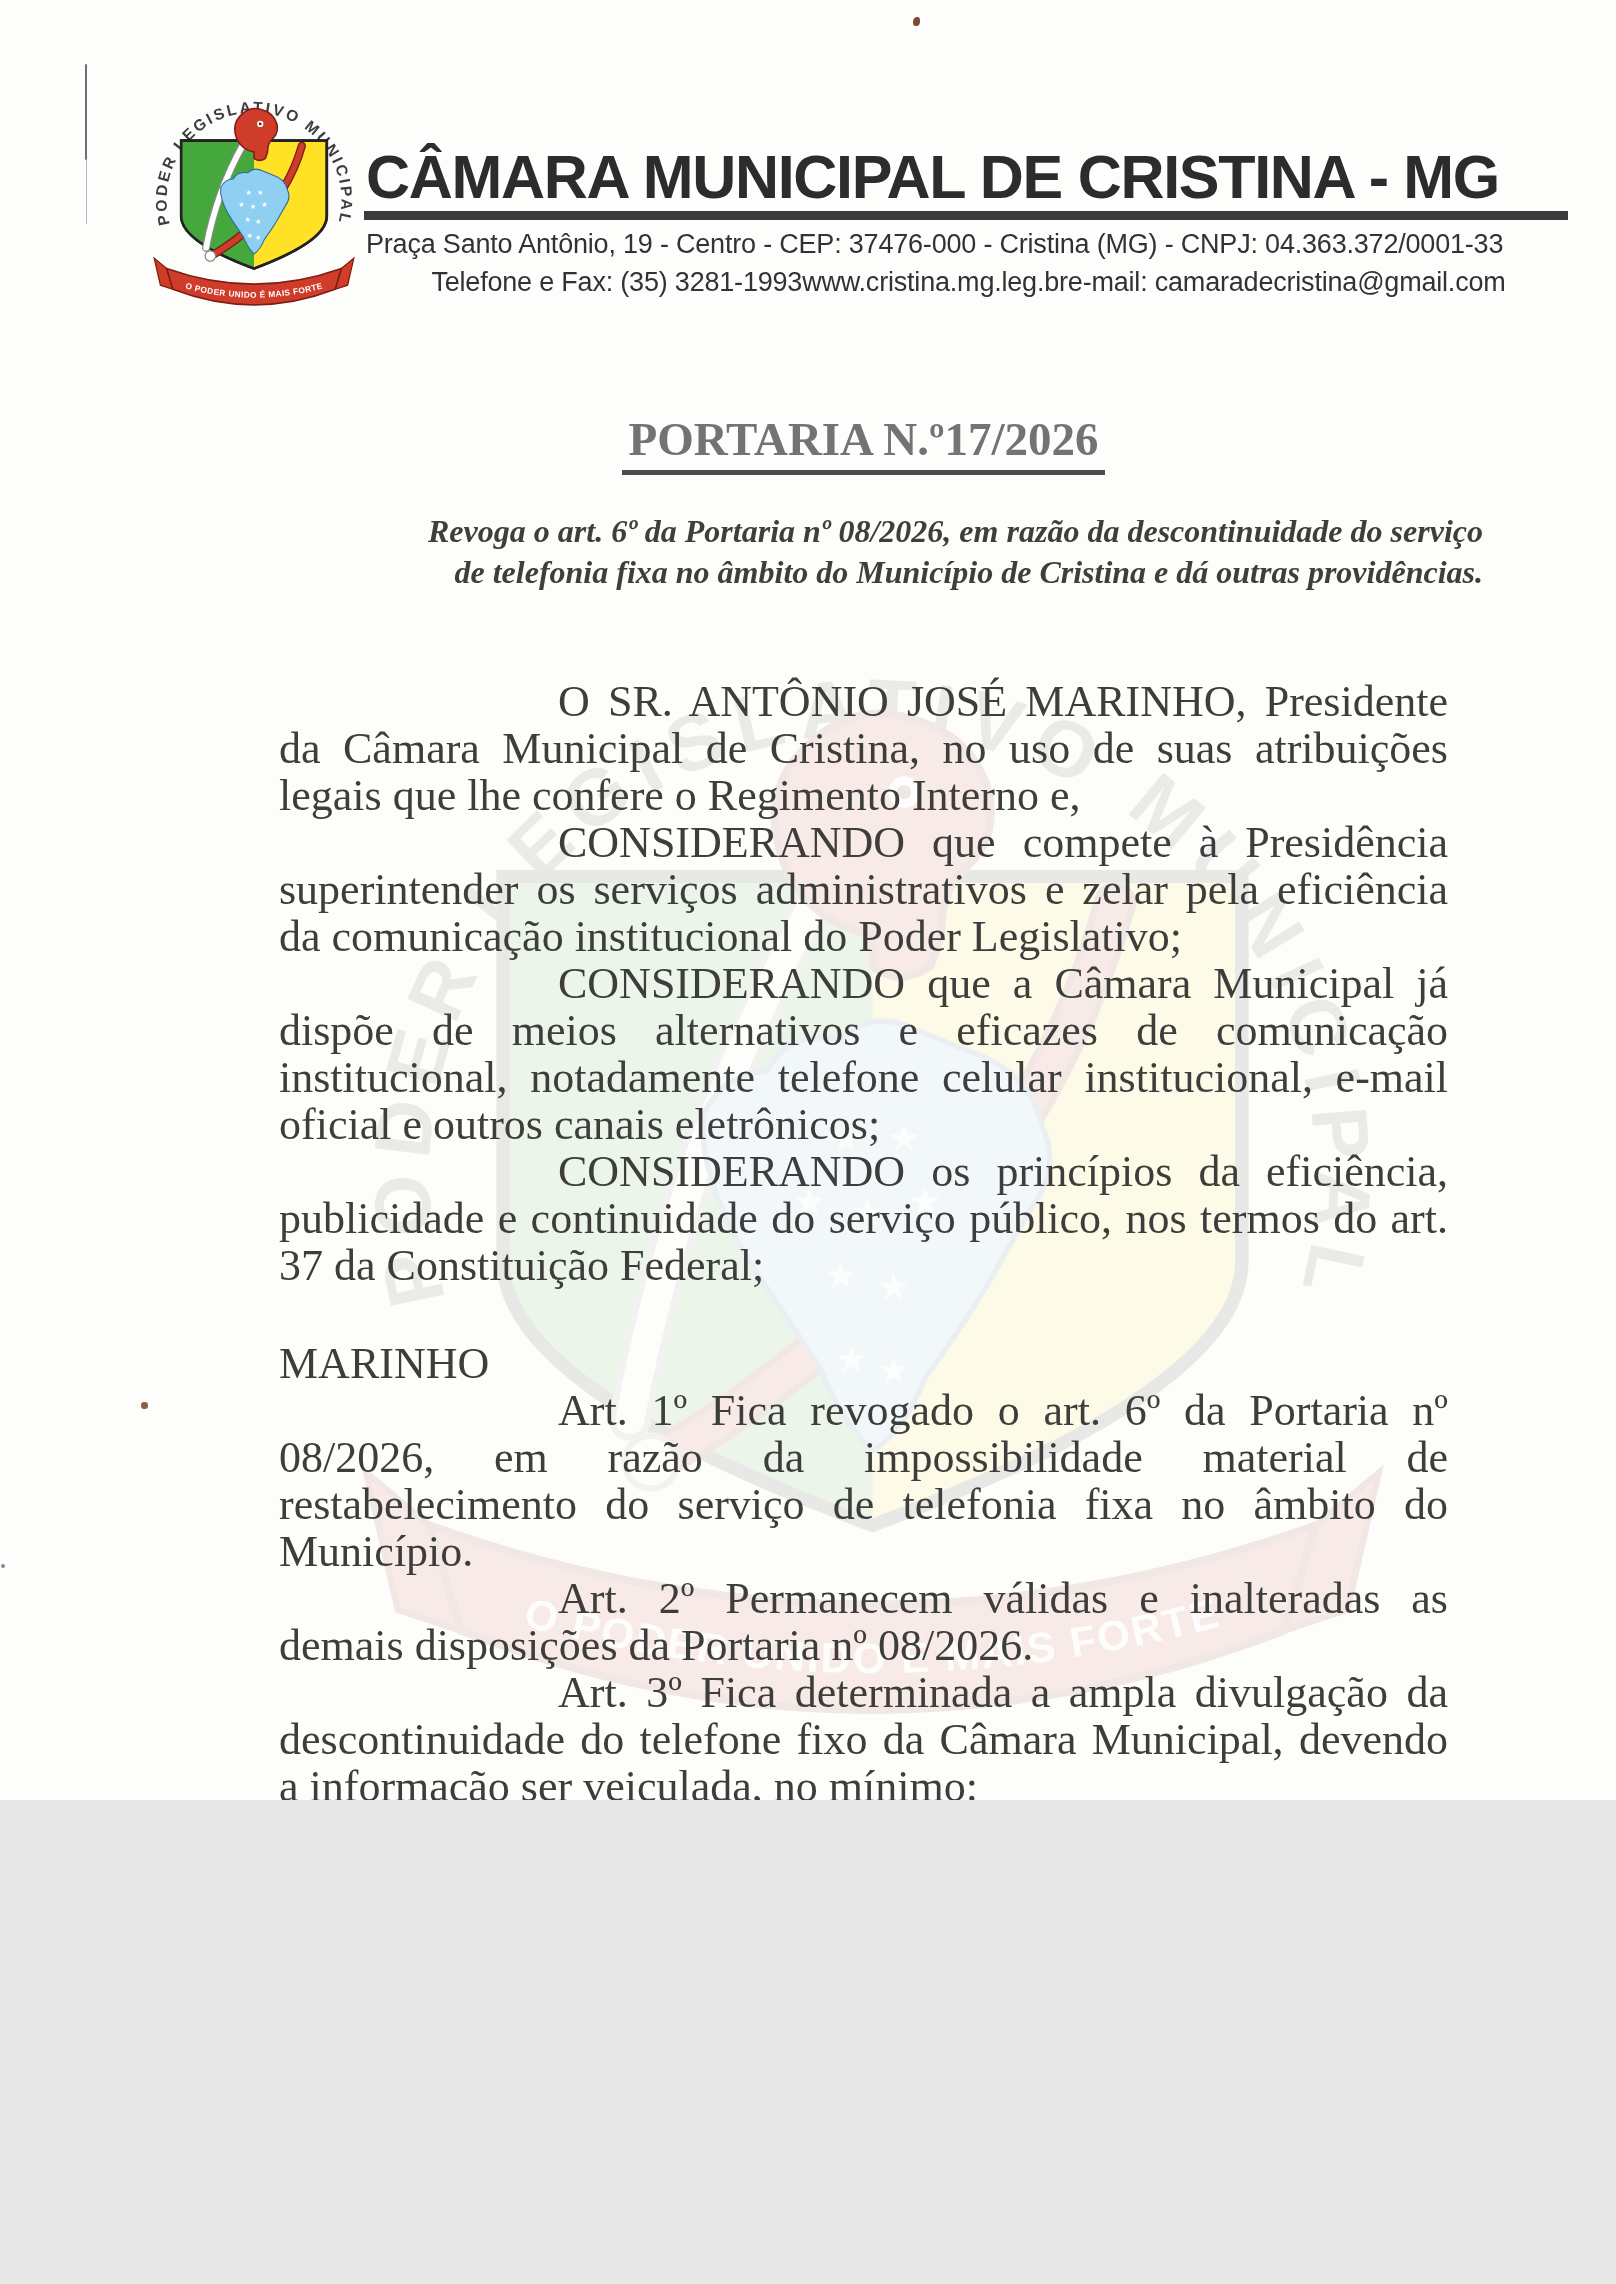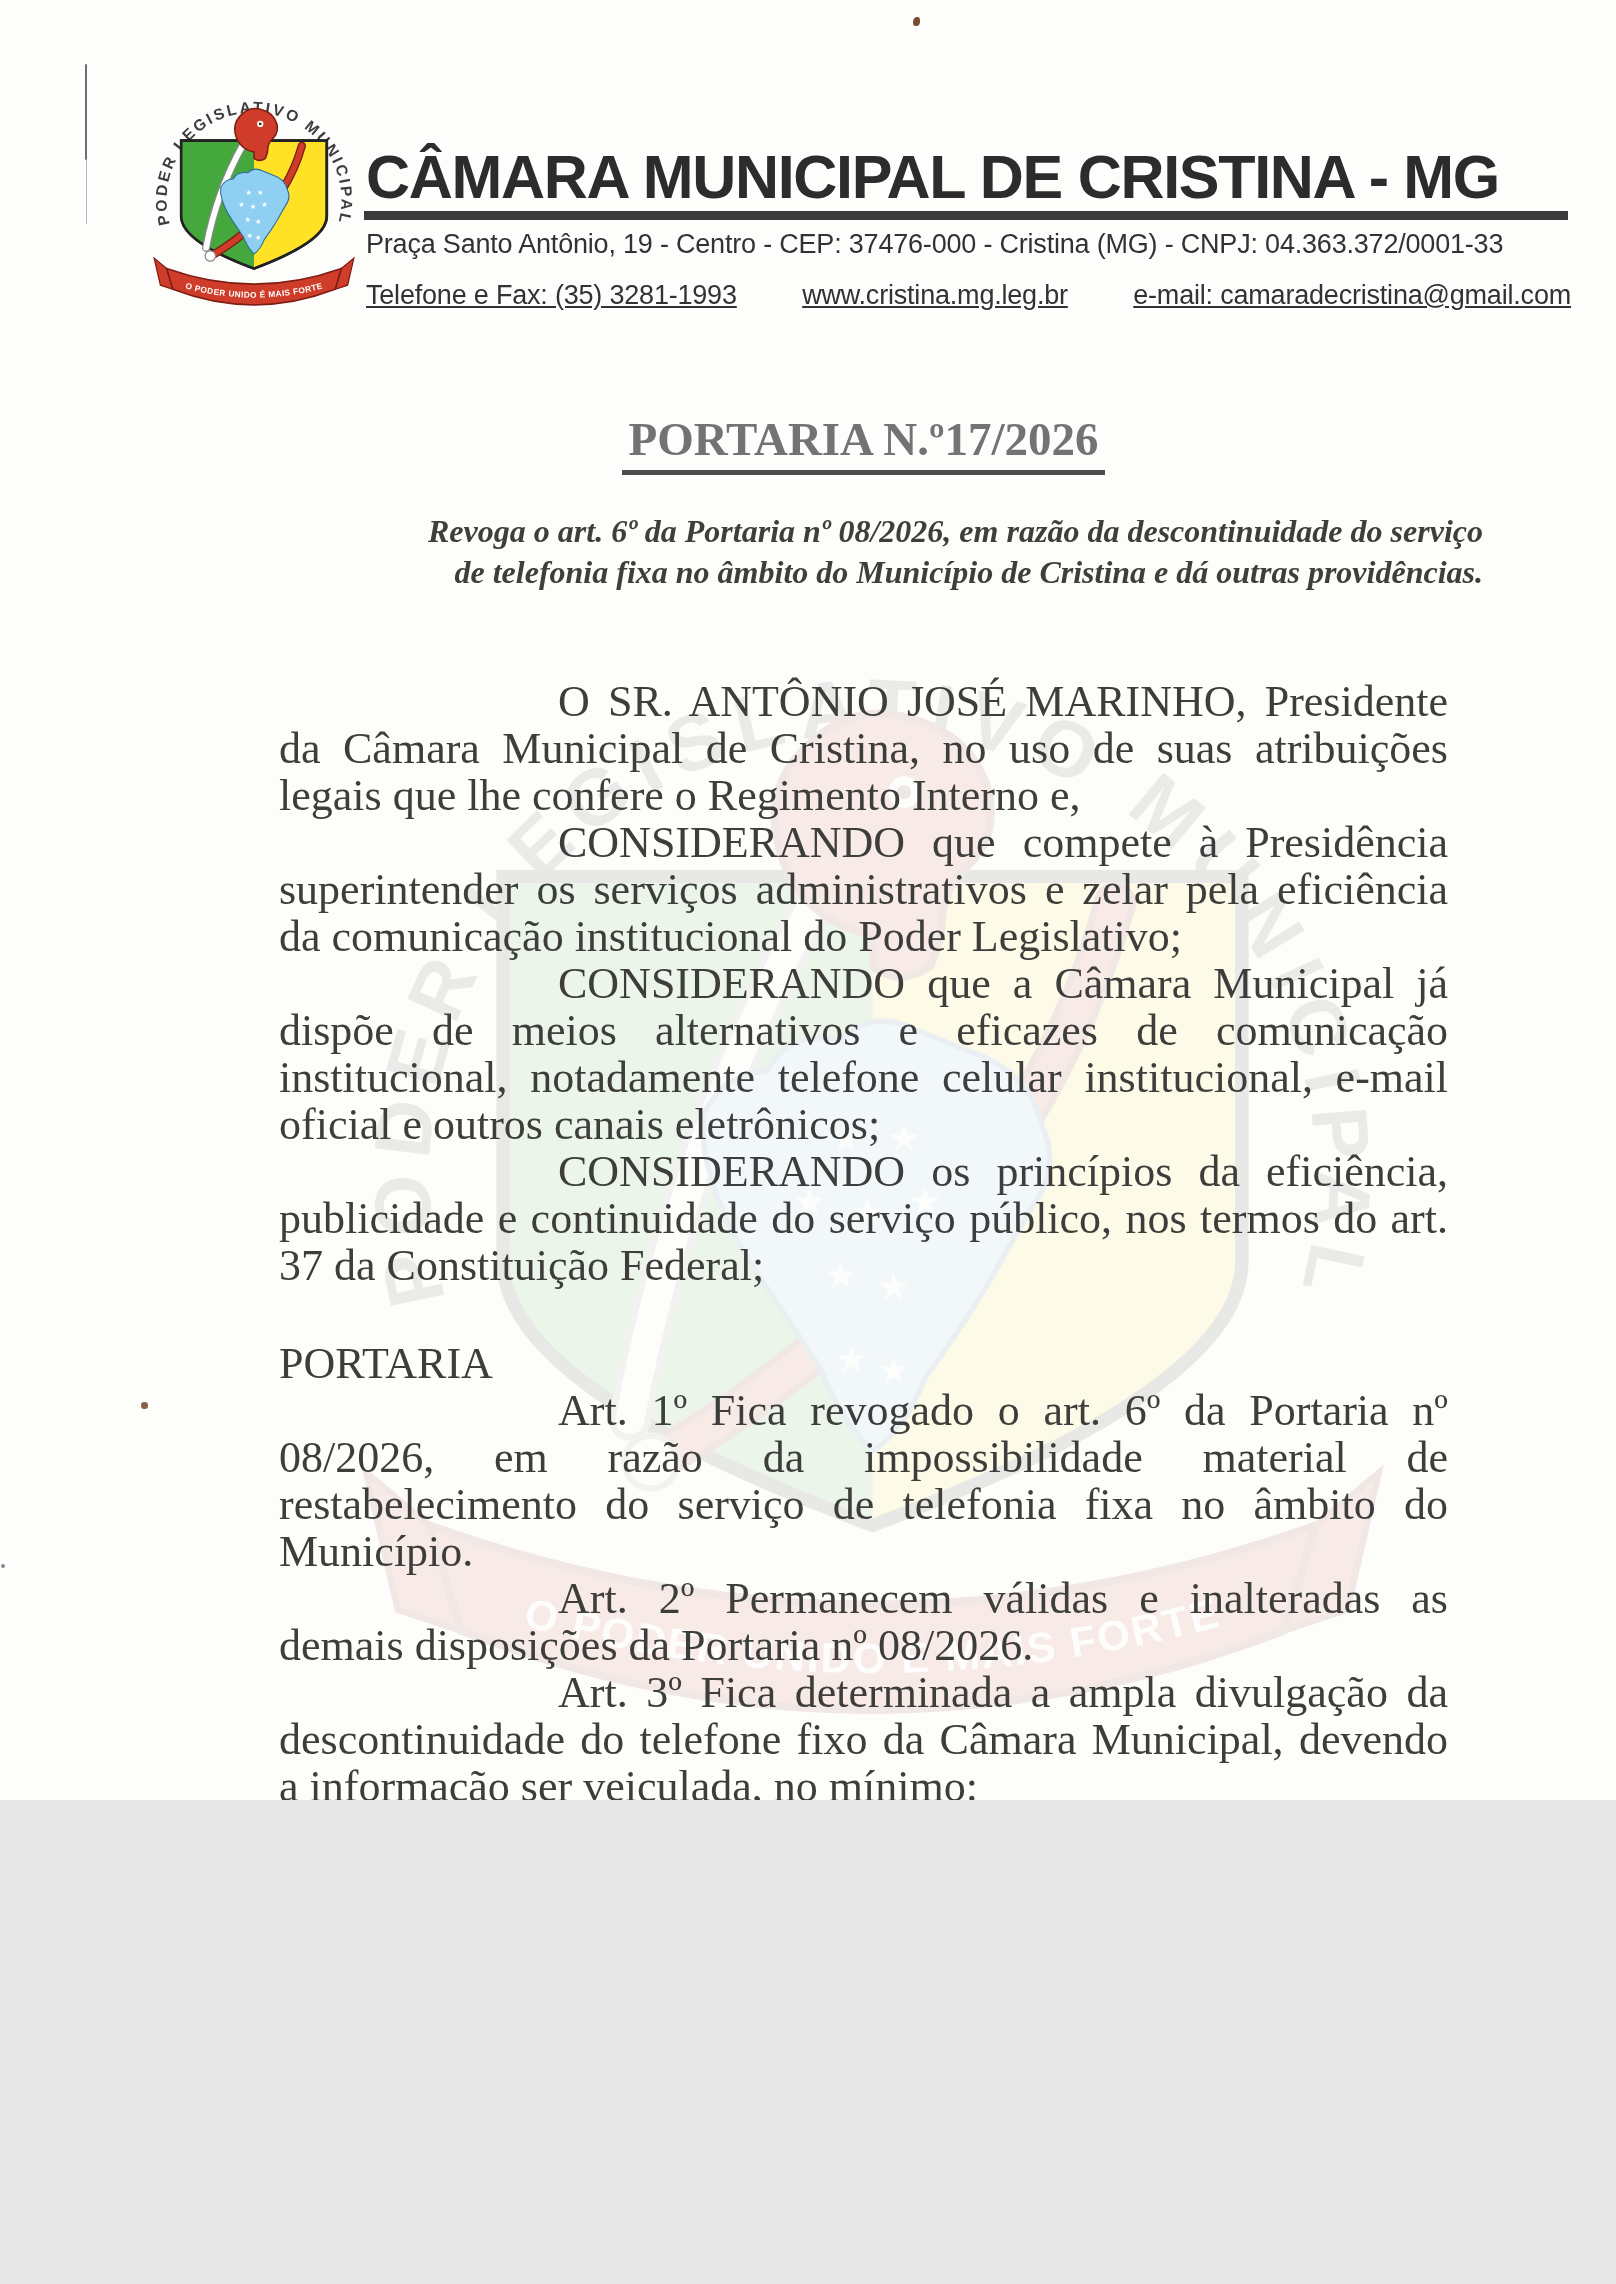--- a/index.html
+++ b/index.html
@@ -23,21 +23,21 @@
   .header-rule{
     position:absolute;left:364px;top:211px;width:1204px;height:8.5px;
     background:#3b3b3b;
   }
   .addr{
     position:absolute;left:366px;width:1205px;
     font-family:"Liberation Sans", sans-serif;
     font-size:27px;color:#323232;letter-spacing:-0.2px;white-space:nowrap;
   }
   .addr1{top:229px;}
-  .addr2{top:280px;display:flex;justify-content:space-between;text-decoration:underline;}
+  .addr2{top:267px;display:flex;justify-content:center;}
   
   .watermark{
     position:absolute;left:345px;top:586px;width:1055px;height:1214px;
     opacity:0.09;pointer-events:none;
   }
   
   .doc-title-wrap{
     position:absolute;left:279px;top:416px;width:1169px;text-align:center;
   }
   .doc-title{
@@ -165,21 +165,21 @@
     <span class="doc-title">PORTARIA N.º17/2026</span>
   </div>
 
   <div class="doc-summary">Revoga o art. 6º da Portaria nº 08/2026, em razão da descontinuidade do serviço de telefonia fixa no âmbito do Município de Cristina e dá outras providências.</div>
 
   <div class="doc-body">
     <p class="p-intro">O SR. ANTÔNIO JOSÉ MARINHO, Presidente da Câmara Municipal de Cristina, no uso de suas atribuições legais que lhe confere o Regimento Interno e,</p>
     <p class="p-cons1">CONSIDERANDO que compete à Presidência superintender os serviços administrativos e zelar pela eficiência da comunicação institucional do Poder Legislativo;</p>
     <p class="p-cons3">CONSIDERANDO que a Câmara Municipal já dispõe de meios alternativos e eficazes de comunicação institucional, notadamente telefone celular institucional, e-mail oficial e outros canais eletrônicos;</p>
     <p class="p-cons4">CONSIDERANDO os princípios da eficiência, publicidade e continuidade do serviço público, nos termos do art. 37 da Constituição Federal;</p>
-    <p class="p-resolve">PORTARIA</p>
+    <p class="p-resolve">MARINHO</p>
     <p class="p-art1">Art. 1º Fica revogado o art. 6º da Portaria nº 08/2026, em razão da impossibilidade material de restabelecimento do serviço de telefonia fixa no âmbito do Município.</p>
     <p class="p-art2">Art. 2º Permanecem válidas e inalteradas as demais disposições da Portaria nº 08/2026.</p>
     <p class="p-art3">Art. 3º Fica determinada a ampla divulgação da descontinuidade do telefone fixo da Câmara Municipal, devendo a informação ser veiculada, no mínimo:</p>
   </div>
 
   <div class="artifact vline"></div>
   <div class="artifact vline2"></div>
   <div class="artifact speck1"></div>
   <div class="artifact speck2"></div>
   <div class="artifact speck3"></div>

